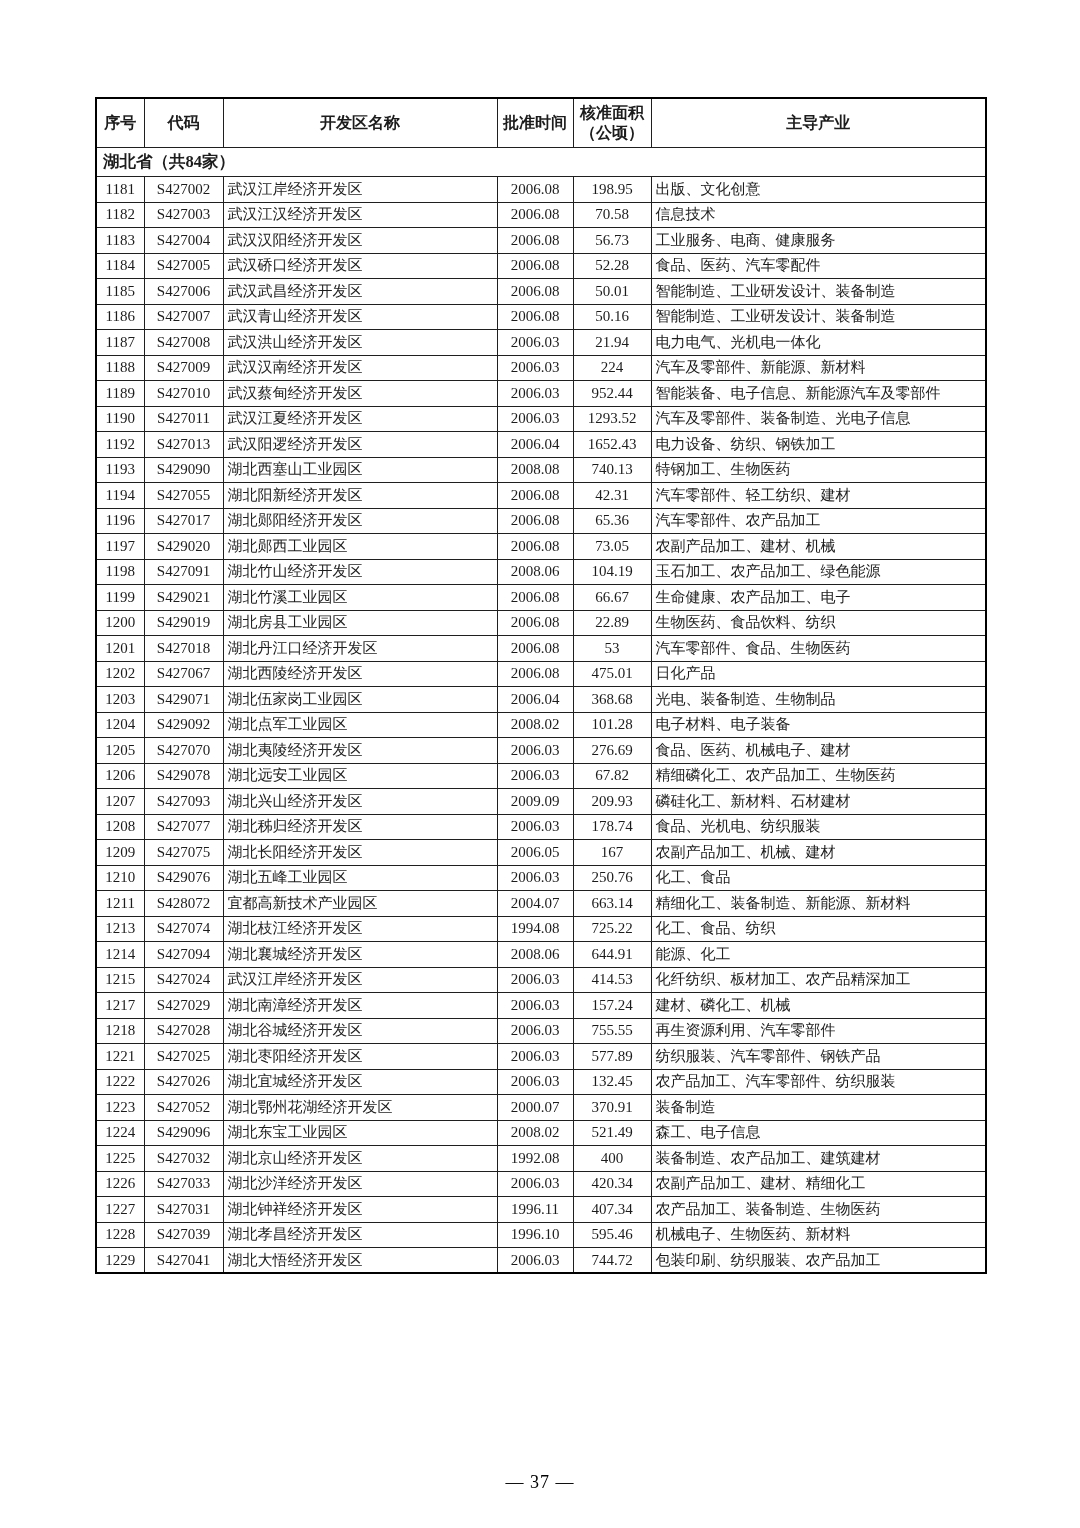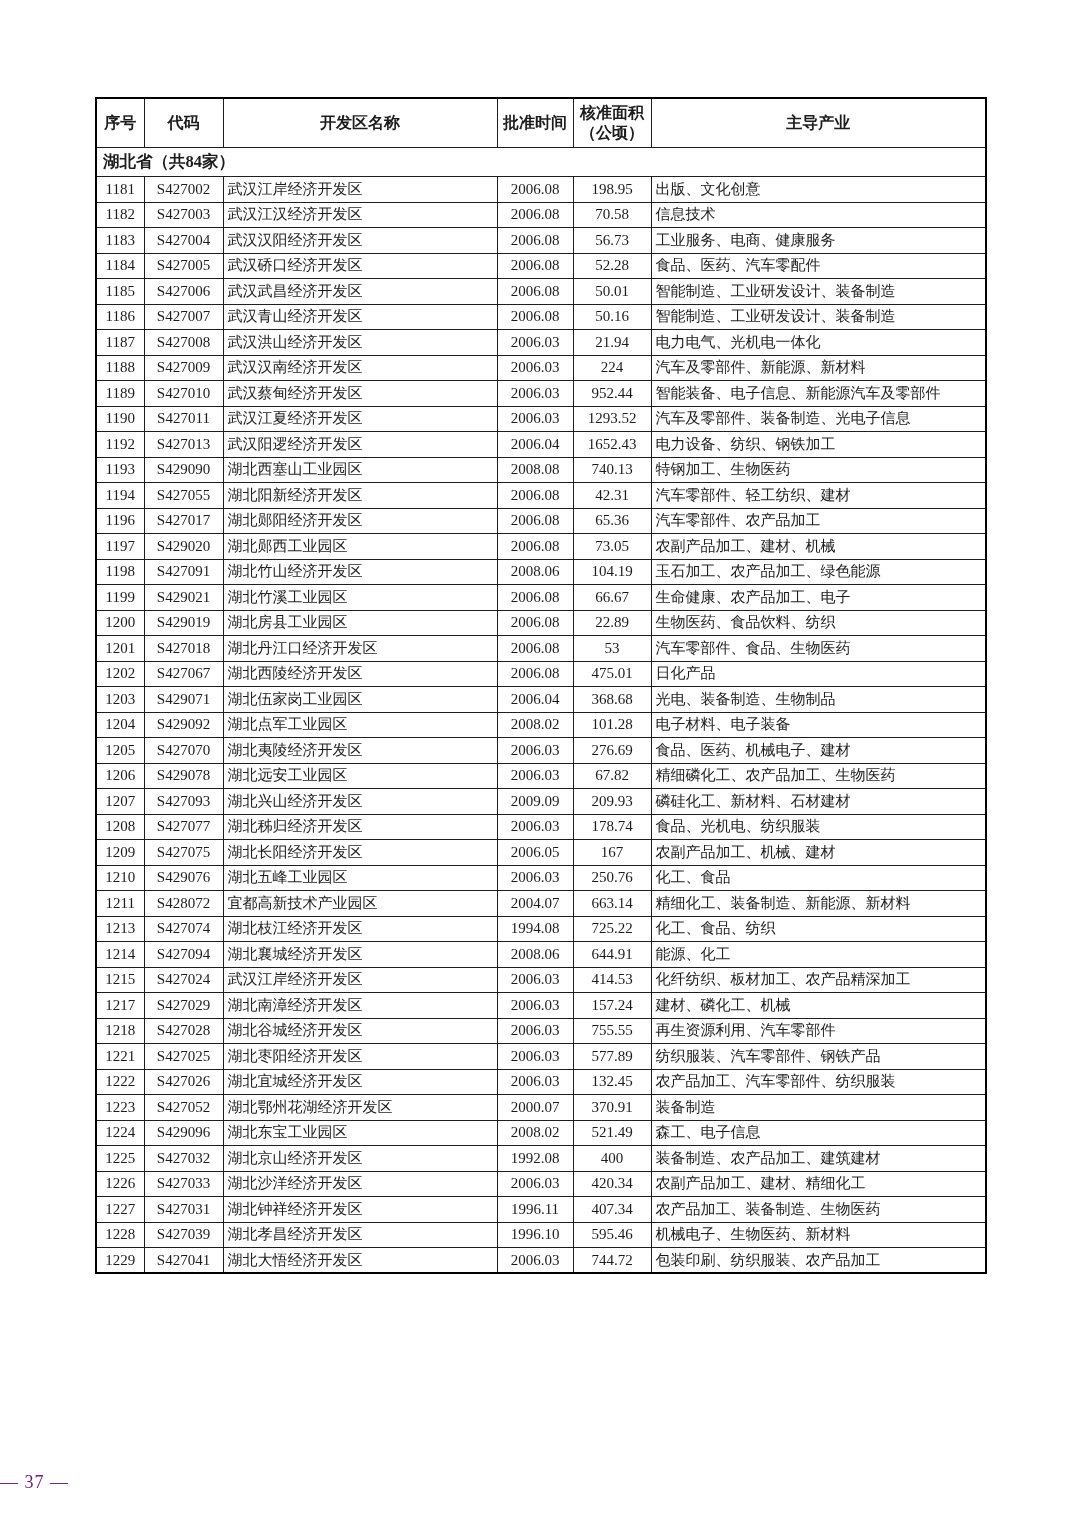--- a/index.html
+++ b/index.html
@@ -48,23 +48,23 @@
     line-height:1;
     vertical-align:middle;
     padding:0;
   }
   td.c-index, td.c-code, td.c-approved, td.c-area { text-align:center; }
   td.c-name, td.c-industries { text-align:left; padding-left:4px !important; }
   .footer {
     position:absolute;
     left:0; top:1472px;
     width:100%;
-    text-align:left;
+    text-align:center;
     font-size:18px;
-    color:#701a75;
+    color:#000000;
     letter-spacing:1px;
   }
 </style>
 </head>
 <body>
 
 <div class="page">
 
   <table class="dz">
     <colgroup>

